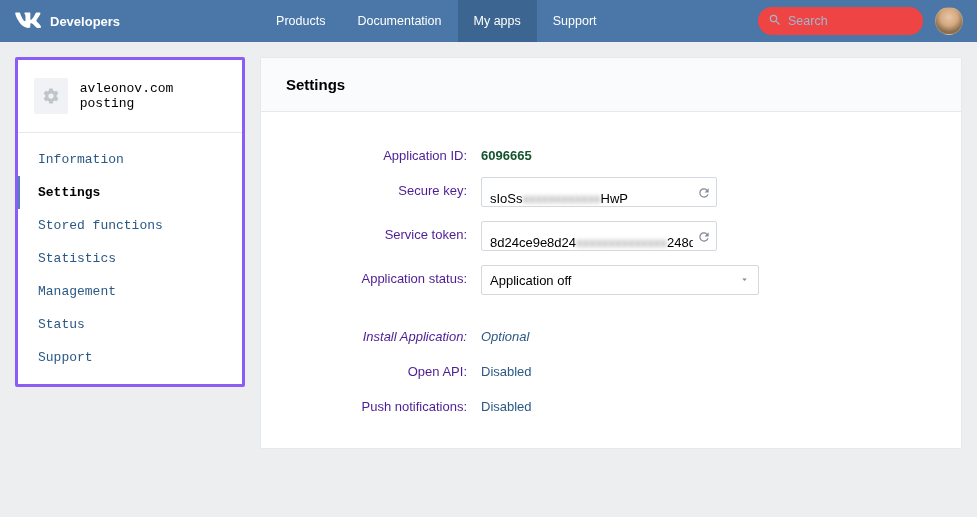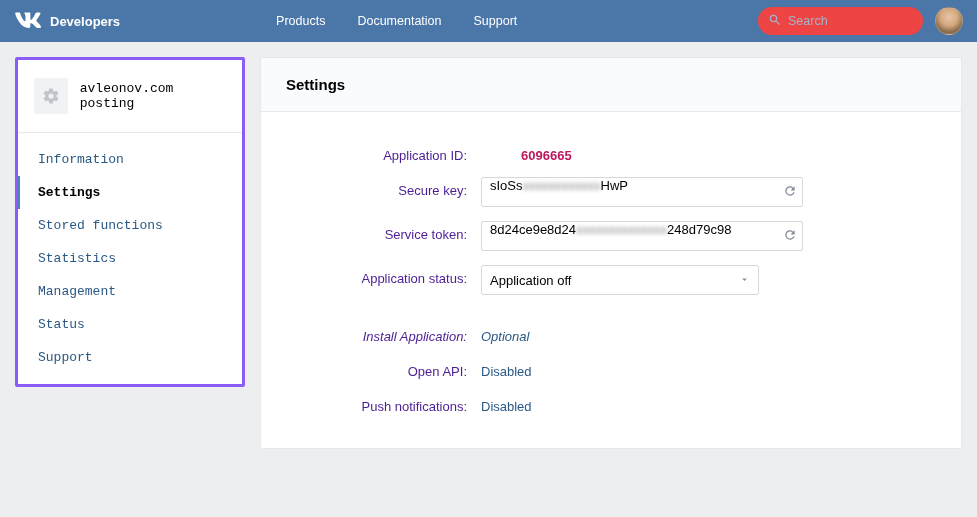--- a/index.html
+++ b/index.html
@@ -121,30 +121,30 @@
 }
 .lbl {
   width: 180px;
   text-align: right;
   color: #4c1d95;
   padding-right: 14px;
   padding-top: 6px;
   font-size: 13px;
 }
 .val { flex: 1; }
-.val-strong { font-weight: 700; color:#be185d; padding-top:6px;margin-left:40px; }
+.val-strong { font-weight: 700; color:#14532d; padding-top:6px; }
 .input-wrap {
   position: relative;
-  width: 322px;
+  width: 236px;
   border: 1px solid #d3d9de;
   border-radius: 2px;
   background: #fff;
   height: 30px;
   display: flex;
-  align-items: flex-start;
+  align-items: flex-end;
 }
 .refresh {
   width: 26px; height: 26px;
   display:flex; align-items:center; justify-content:center;
   cursor:pointer;
 }
 .refresh svg { fill:#828a99; width:14px; height:14px; }
 .select-wrap {
   position: relative;
   width: 278px;
@@ -181,20 +181,21 @@
 <div class="topbar">
   <div class="vk-logo">
     <svg viewBox="0 0 24 16" width="26" height="18">
         <path d="M23.5 1.1c.17-.55 0-.96-.79-.96h-2.6c-.67 0-.97.35-1.14.74 0 0-1.32 3.22-3.19 5.31-.61.61-.88.8-1.21.8-.17 0-.41-.19-.41-.74V1.1c0-.66-.19-.96-.74-.96H9.3c-.42 0-.67.31-.67.6 0 .63.94.77 1.03 2.55v3.85c0 .85-.15 1-.48 1-.88 0-3.02-3.24-4.29-6.94C4.64.34 4.39.14 3.72.14H1.12C.37.14.22.49.22.88c0 .69.88 4.13 4.11 8.68 2.15 3.11 5.18 4.79 7.94 4.79 1.65 0 1.86-.37 1.86-1.01v-2.34c0-.75.16-.9.69-.9.39 0 1.05.19 2.6 1.68 1.77 1.77 2.06 2.57 3.05 2.57h2.6c.75 0 1.12-.37.91-1.11-.24-.73-1.09-1.79-2.21-3.05-.61-.72-1.53-1.5-1.8-1.89-.39-.5-.28-.72 0-1.16 0 0 3.17-4.47 3.5-5.98z"></path>
       </svg>
   </div>
   <div class="brand">Developers</div>
   <div class="nav">
     <div class="nav-item">Products</div>
     <div class="nav-item">Documentation</div>
+    <div class="nav-item active">My apps</div>
     <div class="nav-item">Support</div>
   </div>
   <div class="spacer"></div>
   <div class="search-wrap">
     <span>
       <svg viewBox="0 0 24 24">
           <path d="M15.5 14h-.79l-.28-.27A6.47 6.47 0 0016 9.5 6.5 6.5 0 109.5 16a6.47 6.47 0 004.23-1.57l.27.28v.79l5 4.99L20.49 19l-4.99-5zm-6 0C7.01 14 5 11.99 5 9.5S7.01 5 9.5 5 14 7.01 14 9.5 11.99 14 9.5 14z"></path>
         </svg>
     </span>
     <input type="text" placeholder="Search" style="">

